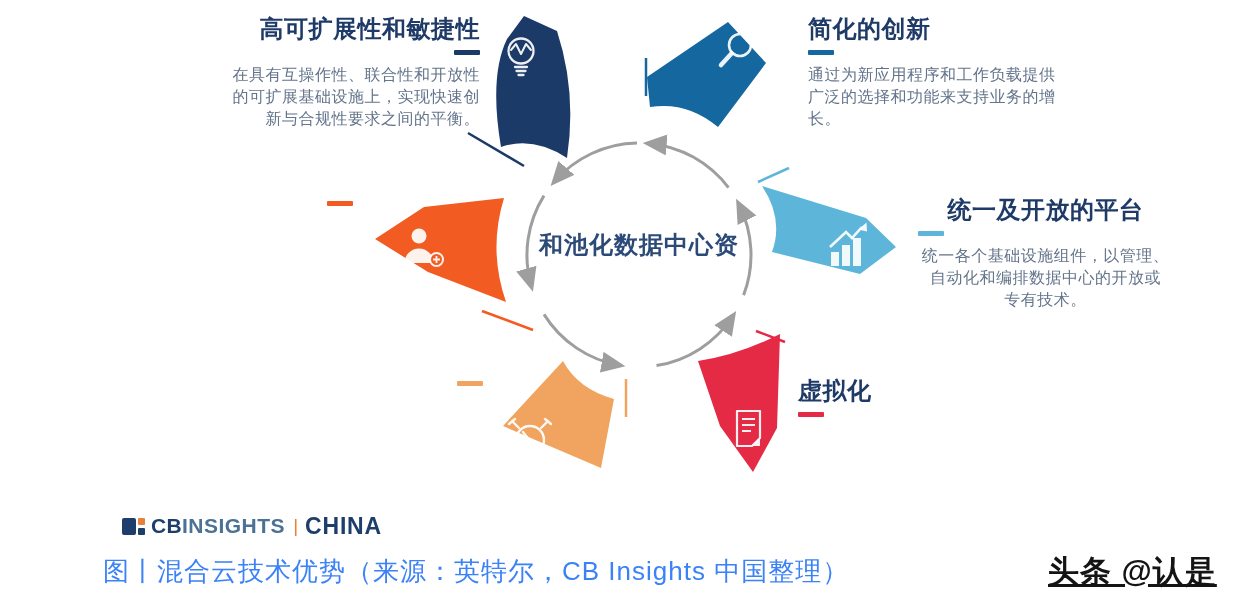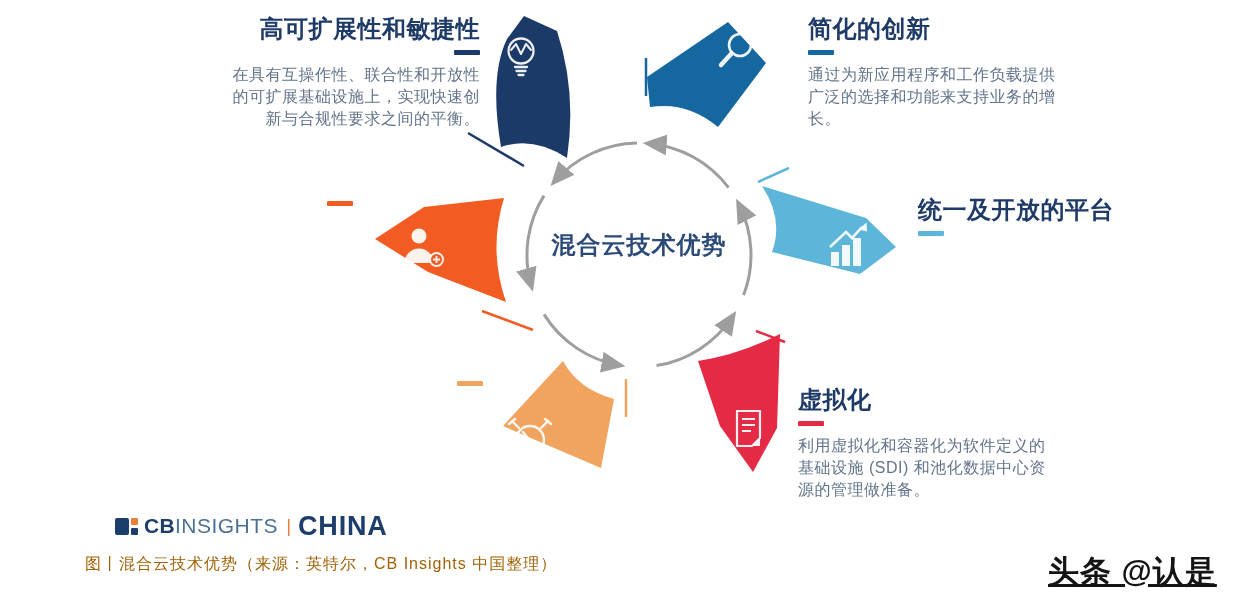--- a/index.html
+++ b/index.html
@@ -17,33 +17,33 @@
   .align-right .rule{margin-left:auto;}
   .desc{
     margin:9px 0 0 0;font-size:16px;line-height:22px;color:#64748b;letter-spacing:0.5px;
     white-space:pre-line;font-weight:500;
   }
   .center-label{
     position:absolute;left:539px;top:229px;width:200px;text-align:center;
     font-size:24px;font-weight:bold;color:#2c4a78;letter-spacing:1px;
   }
   
-  .logo{position:absolute;left:115px;top:514px;display:flex;align-items:center;height:24px;}
+  .logo{position:absolute;left:122px;top:514px;display:flex;align-items:center;height:24px;}
   .logo-mark{display:flex;align-items:center;margin-right:6px;}
   .mark-main{width:14px;height:17px;background:#1d3e6b;border-radius:2px;}
   .mark-dots{display:flex;flex-direction:column;justify-content:space-between;height:17px;margin-left:2px;}
   .mark-dot{width:7px;height:7px;border-radius:1px;}
   .dot-orange{background:#e8803d;}
   .dot-navy{background:#1d3e6b;}
   .logo-cb{font-size:21px;font-weight:bold;color:#1d3e6b;letter-spacing:0.3px;}
-  .logo-insights{font-size:21px;font-weight:400;color:#4b7194;letter-spacing:0.5px;}
+  .logo-insights{font-size:21px;font-weight:700;color:#4b7194;letter-spacing:0.5px;}
   .logo-divider{font-size:19px;color:#e8803d;margin:0 7px 0 8px;font-weight:300;}
-  .logo-china{font-size:27px;font-weight:bold;color:#1d3e6b;letter-spacing:0.8px;}
+  .logo-china{font-size:23px;font-weight:bold;color:#1d3e6b;letter-spacing:0.8px;}
   .caption{
-    position:absolute;left:85px;top:554px;font-size:16px;color:#a16207;letter-spacing:1px;
+    position:absolute;left:103px;top:554px;font-size:26px;color:#3b82f6;letter-spacing:1px;
   }
   .watermark{
     position:absolute;left:1048px;top:551px;font-size:31px;font-weight:900;color:#141414;
     letter-spacing:1px;text-shadow:1px 1px 0 #ffffff;text-decoration:underline;
   }
 </style>
 </head>
 <body>
 
 <div class="stage">
@@ -115,57 +115,57 @@
       <path d="M541,428 L548,421 M551,424 l-6,-5"></path>
     </g>
 
     <g stroke="rgba(255,255,255,0.92)" fill="none" stroke-width="2.2" stroke-linejoin="round">
       <path d="M737,411 h23 v27 l-8,8 h-15 z"></path>
       <path d="M742,419 h13 M742,425 h13 M742,431 h9"></path>
       <path d="M752,446 l8,-8 v8 z" fill="rgba(255,255,255,0.92)" stroke="none"></path>
     </g>
   </svg>
 
-  <div class="center-label">混合云技术优势</div>
+  <div class="center-label">和池化数据中心资</div>
 
   <div class="block" style="left:808px;top:14px;width:262px;">
     <h3>简化的创新</h3>
     <div class="rule" style="background-color: rgb(20, 103, 159);"></div>
     <p class="desc">通过为新应用程序和工作负载提供
 广泛的选择和功能来支持业务的增
 长。</p>
   </div>
 
   <div class="block align-right" style="left:218px;top:14px;width:262px;">
     <h3>高可扩展性和敏捷性</h3>
     <div class="rule" style="background-color: rgb(27, 58, 104);"></div>
     <p class="desc">在具有互操作性、联合性和开放性
 的可扩展基础设施上，实现快速创
 新与合规性要求之间的平衡。</p>
   </div>
 
-  <div class="block" style="left:918px;top:195px;width:255px;">
+  <div class="block" style="left:918px;top:195px;width:255px;text-align:center;">
     <h3>统一及开放的平台</h3>
     <div class="rule" style="background-color: rgb(93, 182, 218);"></div>
+    <p class="desc">统一各个基础设施组件，以管理、
+自动化和编排数据中心的开放或
+专有技术。</p>
   </div>
 
   <div class="block align-right" style="left:108px;top:195px;width:245px;">
     <div class="rule" style="background-color: rgb(242, 92, 34);"></div>
   </div>
 
   <div class="block align-right" style="left:213px;top:375px;width:270px;">
     <div class="rule" style="background-color: rgb(240, 164, 95);"></div>
   </div>
 
-  <div class="block" style="left:798px;top:385px;width:268px;">
+  <div class="block" style="left:798px;top:376px;width:268px;">
     <h3>虚拟化</h3>
     <div class="rule" style="background-color: rgb(228, 42, 68);"></div>
-    <p class="desc">利用虚拟化和容器化为软件定义的
-基础设施 (SDI) 和池化数据中心资
-源的管理做准备。</p>
   </div>
 
   <div class="logo">
     <span class="logo-mark">
       <span class="mark-main"></span>
       <span class="mark-dots">
         <span class="mark-dot dot-orange"></span>
         <span class="mark-dot dot-navy"></span>
       </span>
     </span>

